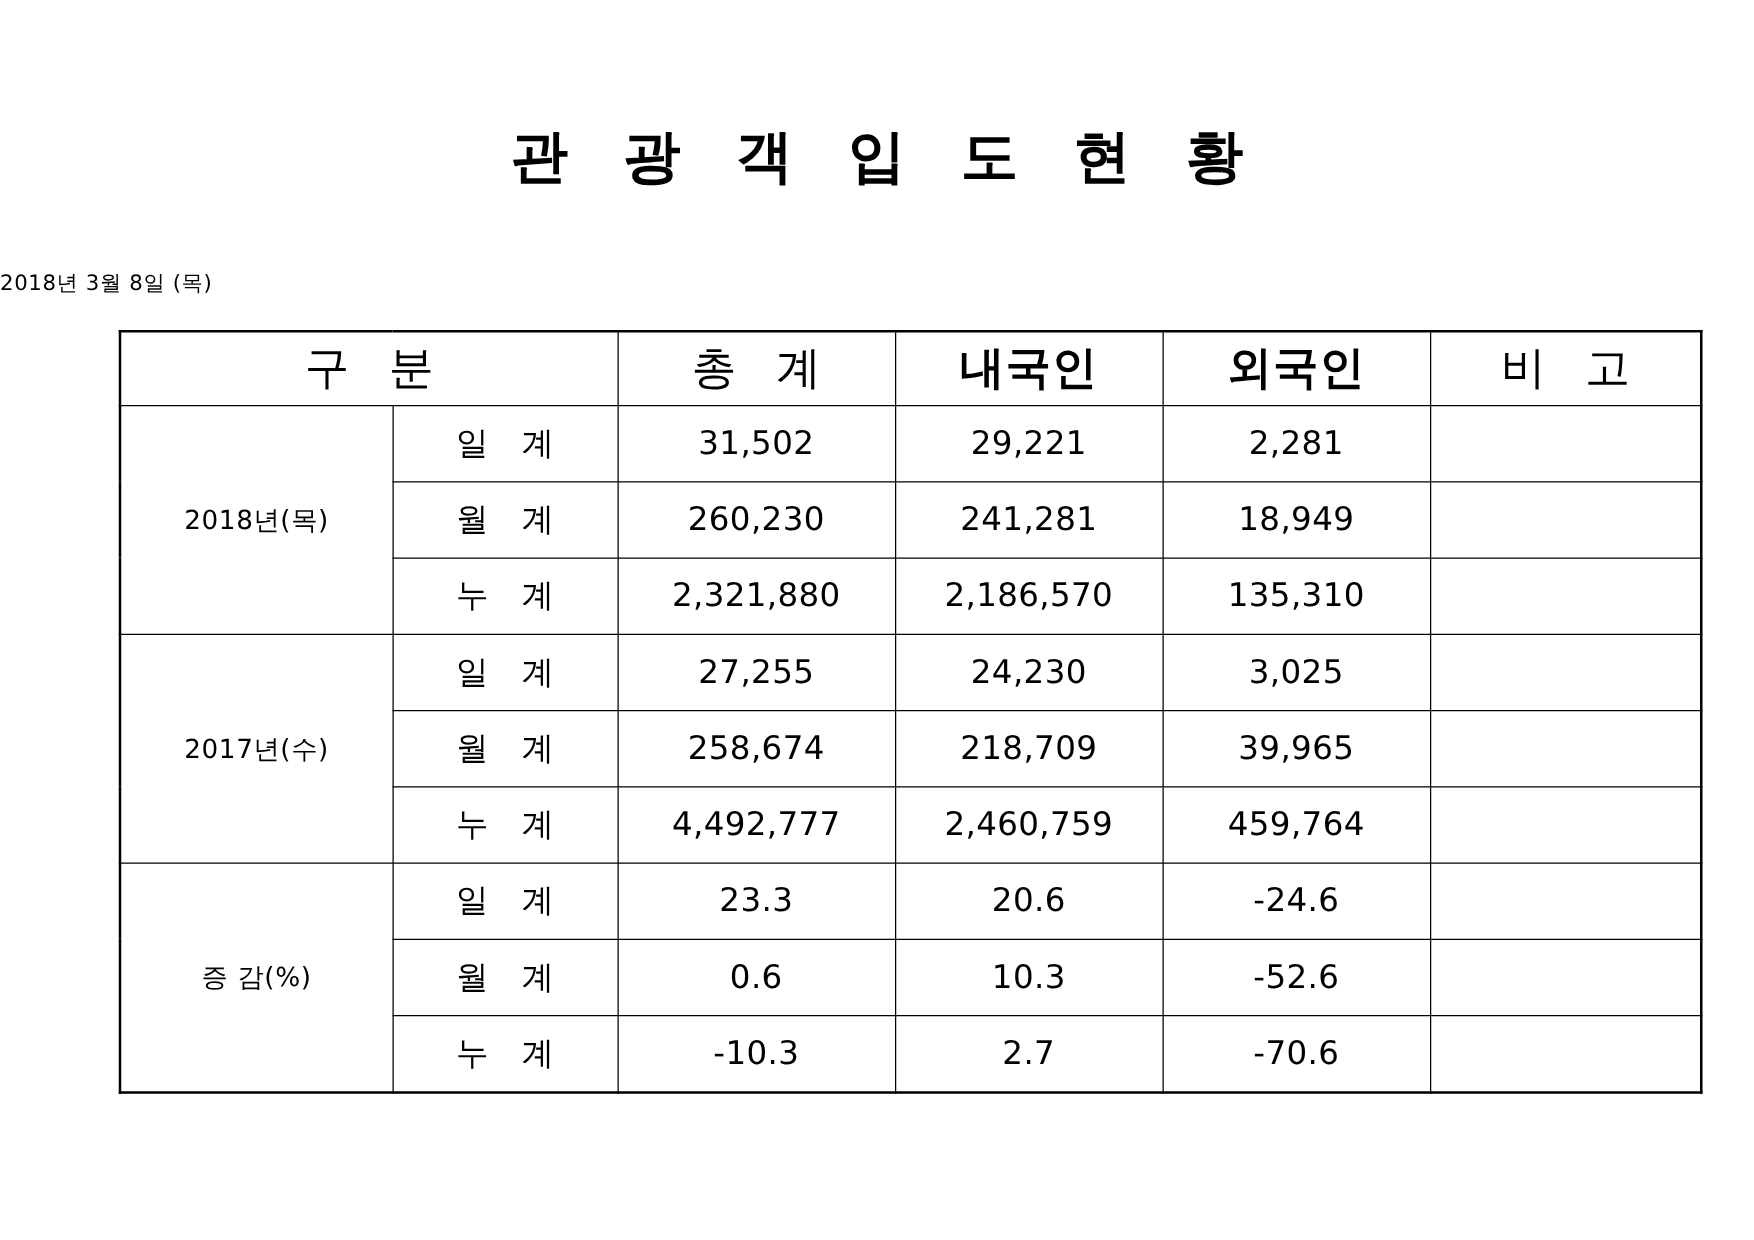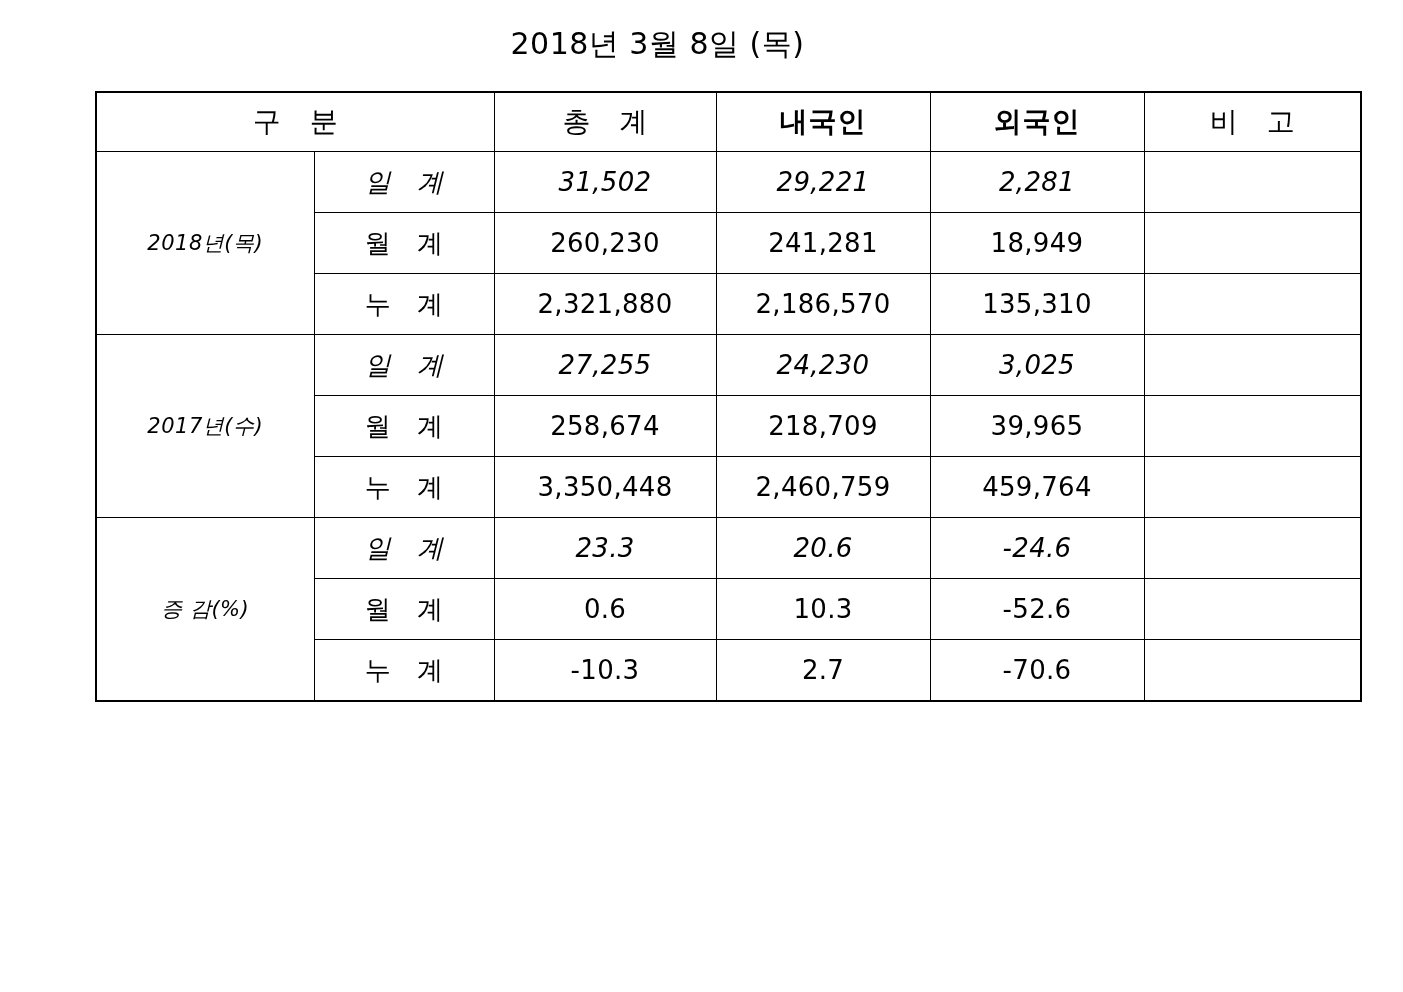--- a/index.html
+++ b/index.html
@@ -25,23 +25,23 @@
     text-align: center;
     font-size: 46px;
     font-weight: bold;
     letter-spacing: 14px;
     padding-top: 100px;
     padding-left: 14px;
     line-height: 1.1;
     color: #000;
   }
   .doc-date {
-    text-align: center;
-    font-size: 30px;
-    margin-top: 24px;
+    text-align: left;
+    font-size: 17px;
+    margin-top: 64px;
     padding-right: 88px;
     color: #000;
     letter-spacing: 0.5px;
   }
   table.stat-table {
     border-collapse: collapse;
     margin-top: 26px;
     margin-left: 95px;
     width: 1265px;
     table-layout: fixed;
@@ -56,21 +56,21 @@
   }
   .col-a { width: 218px; }
   .col-b { width: 180px; }
   .col-c { width: 222px; }
   .col-d { width: 214px; }
   .col-e { width: 214px; }
   .col-f { width: 217px; }
 
   .head-cell {
     height: 58px;
-    font-size: 28px;
+    font-size: 36px;
     letter-spacing: 10px;
     text-indent: 10px;
   }
   .head-cell.no-space {
     letter-spacing: 1px;
     text-indent: 0;
     font-weight: bold;
   }
   .group-cell {
     font-size: 21px;
@@ -80,28 +80,29 @@
     height: 60px;
     font-size: 26px;
     letter-spacing: 9px;
     text-indent: 9px;
   }
   .num-cell {
     font-size: 26px;
     letter-spacing: 0.3px;
   }
   .blank-cell { }
-  .thick-top > td { border-top: 2px solid #000; font-style: italic; }
+  .thick-top > td { border-top: 2px solid #000; }
   table.stat-table { border: 2px solid #000; }
 </style>
 </head>
 <body>
 
 <div class="page">
 
+  <div class="doc-title">관 광 객 입 도 현 황</div>
 
   <div class="doc-date">2018년 3월 8일 (목)</div>
 
   <table class="stat-table">
     <colgroup>
       <col class="col-a">
         <col class="col-b">
         <col class="col-c">
         <col class="col-d">
         <col class="col-e">
@@ -151,21 +152,21 @@
       </tr>
       <tr>
         <td class="sub-cell">월 계</td>
         <td class="num-cell">258,674</td>
         <td class="num-cell">218,709</td>
         <td class="num-cell">39,965</td>
         <td class="blank-cell"></td>
       </tr>
       <tr>
         <td class="sub-cell">누 계</td>
-        <td class="num-cell">3,350,448</td>
+        <td class="num-cell">4,492,777</td>
         <td class="num-cell">2,460,759</td>
         <td class="num-cell">459,764</td>
         <td class="blank-cell"></td>
       </tr>
 
       <tr class="thick-top">
         <td class="group-cell" rowspan="3">증 감(%)</td>
         <td class="sub-cell">일 계</td>
         <td class="num-cell">23.3</td>
         <td class="num-cell">20.6</td>

